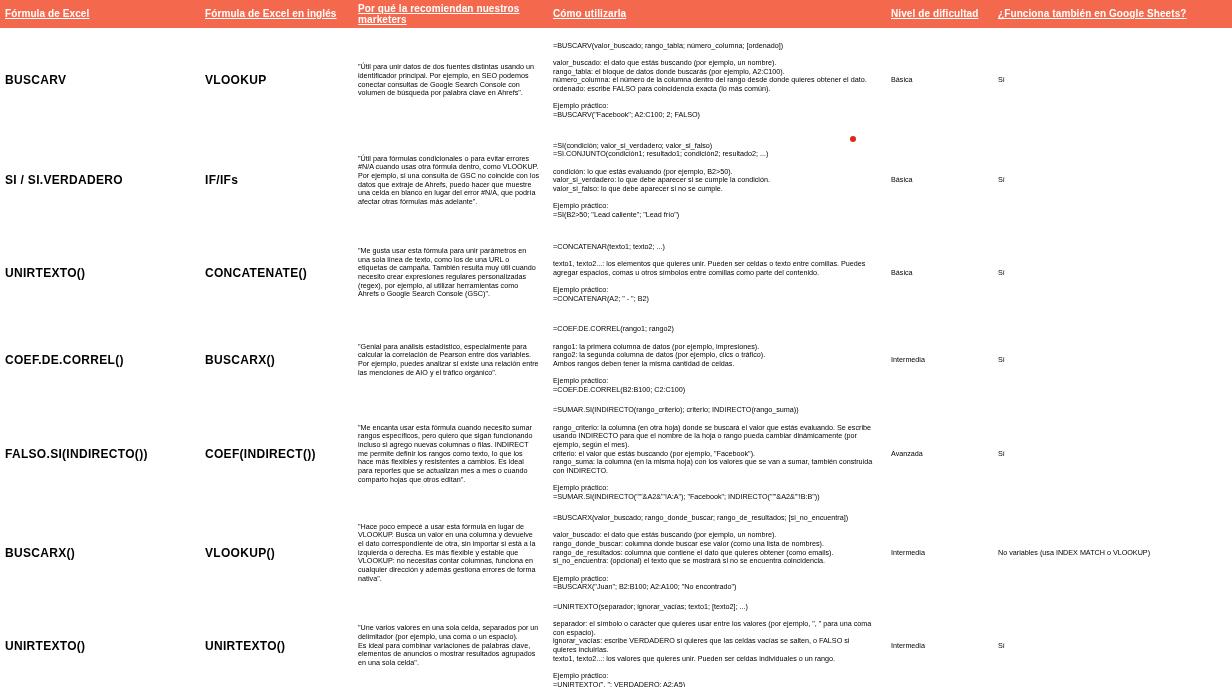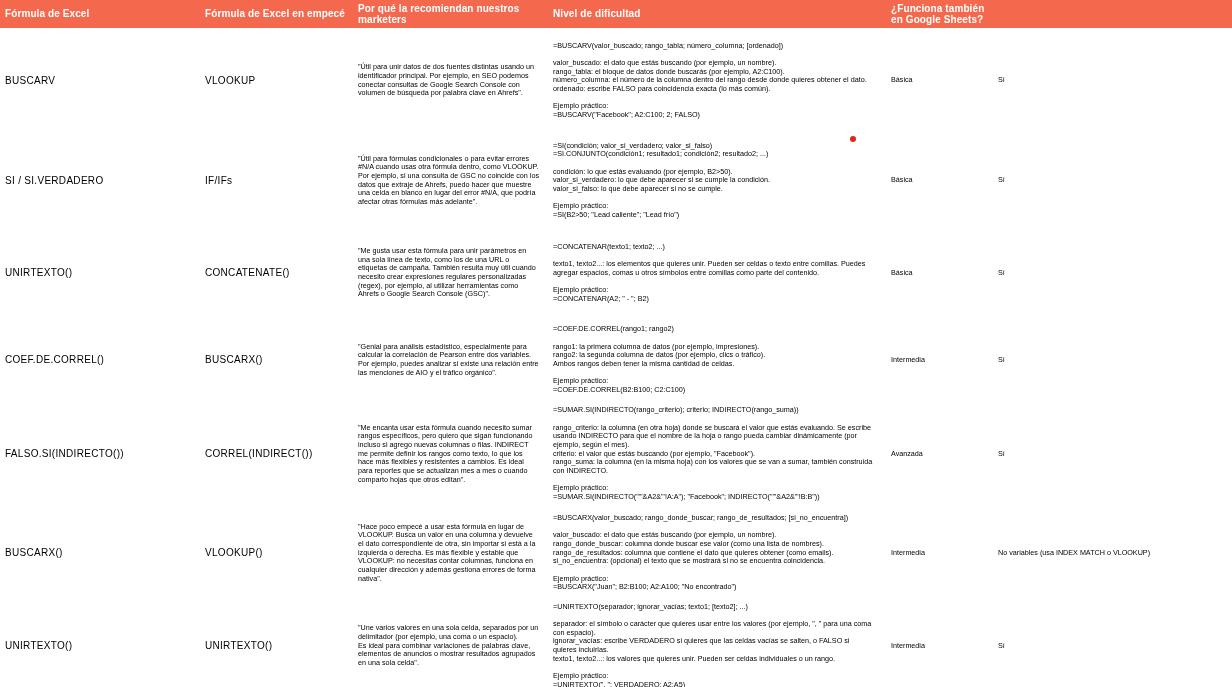--- a/index.html
+++ b/index.html
@@ -10,20 +10,21 @@
     font-family: "Liberation Sans", "DejaVu Sans", sans-serif;
   }
   .table { position: relative; width: 1232px; height: 687px; overflow: hidden; }
   .header-row {
     display: grid;
     grid-template-columns: 200px 153px 195px 338px 107px 239px;
     align-items: center;
     height: 28px;
     background: #F4694D;
     color: #ffffff;
+    text-decoration: underline;
   }
   .header-cell {
     font-weight: bold;
     font-size: 10px;
     line-height: 1.15;
     padding: 0 4px 0 5px;
     letter-spacing: 0.1px;
   }
   .row {
     display: grid;
@@ -31,22 +32,22 @@
     align-items: center;
     background: #ffffff;
   }
   .cell {
     padding: 0 8px 0 5px;
     font-size: 7.2px;
     line-height: 1.2;
     color: #000;
   }
   .cell.name {
-    font-weight: normal;
-    font-size: 10px;
+    font-weight: bold;
+    font-size: 12px;
     letter-spacing: 0.3px;
   }
   .cell.pre { white-space: pre-wrap; }
   .cell.how { padding-right: 12px; }
   .dot {
     position: absolute;
     left: 850px; top: 136px;
     width: 6px; height: 6px;
     border-radius: 50%;
     background: #E2241A;
@@ -59,22 +60,23 @@
   .r6 { height: 94px; }
   .r7 { height: 92px; }
 </style>
 </head>
 <body>
 
 <div class="table">
 
   <div class="header-row">
     <div class="header-cell">Fórmula de Excel</div>
-    <div class="header-cell">Fórmula de Excel en empecé</div>
+    <div class="header-cell">Fórmula de Excel en inglés</div>
     <div class="header-cell">Por qué la recomiendan nuestros marketers</div>
+    <div class="header-cell">Cómo utilizarla</div>
     <div class="header-cell">Nivel de dificultad</div>
     <div class="header-cell">¿Funciona también en Google Sheets?</div>
   </div>
 
   <div class="row r1">
     <div class="cell name">BUSCARV</div>
     <div class="cell name">VLOOKUP</div>
     <div class="cell pre">"Útil para unir datos de dos fuentes distintas usando un identificador principal. Por ejemplo, en SEO podemos conectar consultas de Google Search Console con volumen de búsqueda por palabra clave en Ahrefs".</div>
     <div class="cell pre how">=BUSCARV(valor_buscado; rango_tabla; número_columna; [ordenado])
 
@@ -131,21 +133,21 @@
 Ambos rangos deben tener la misma cantidad de celdas.
 
 Ejemplo práctico:
 =COEF.DE.CORREL(B2:B100; C2:C100)</div>
     <div class="cell">Intermedia</div>
     <div class="cell">Sí</div>
   </div>
 
   <div class="row r5">
     <div class="cell name">FALSO.SI(INDIRECTO())</div>
-    <div class="cell name">CORREL(INDIRECT())</div>
+    <div class="cell name">COEF(INDIRECT())</div>
     <div class="cell pre">"Me encanta usar esta fórmula cuando necesito sumar rangos específicos, pero quiero que sigan funcionando incluso si agrego nuevas columnas o filas. INDIRECT me permite definir los rangos como texto, lo que los hace más flexibles y resistentes a cambios. Es ideal para reportes que se actualizan mes a mes o cuando comparto hojas que otros editan".</div>
     <div class="cell pre how">=SUMAR.SI(INDIRECTO(rango_criterio); criterio; INDIRECTO(rango_suma))
 
 rango_criterio: la columna (en otra hoja) donde se buscará el valor que estás evaluando. Se escribe usando INDIRECTO para que el nombre de la hoja o rango pueda cambiar dinámicamente (por ejemplo, según el mes).
 criterio: el valor que estás buscando (por ejemplo, "Facebook").
 rango_suma: la columna (en la misma hoja) con los valores que se van a sumar, también construida con INDIRECTO.
 
 Ejemplo práctico:
 =SUMAR.SI(INDIRECTO("'"&amp;A2&amp;"'!A:A"); "Facebook"; INDIRECTO("'"&amp;A2&amp;"'!B:B"))</div>
     <div class="cell">Avanzada</div>

